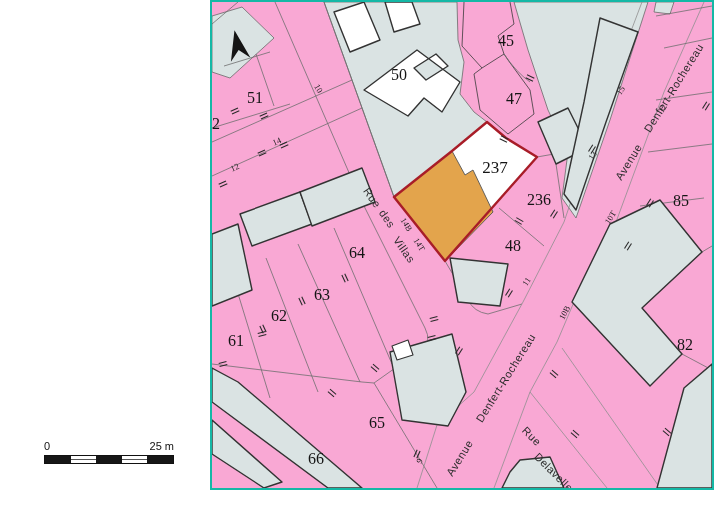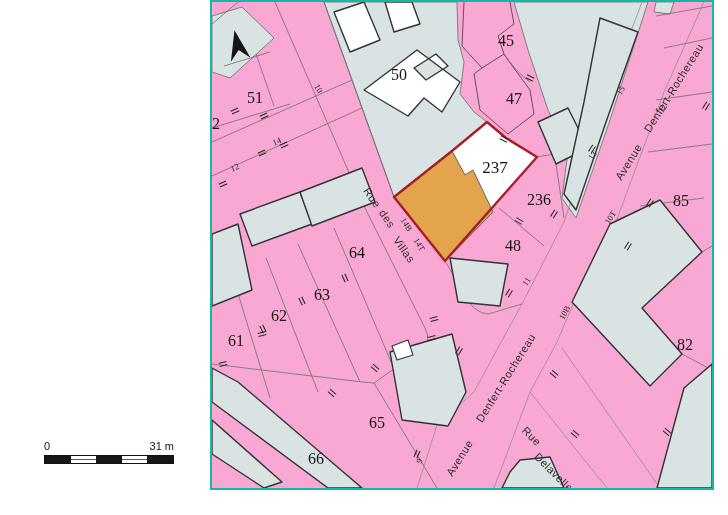--- a/index.html
+++ b/index.html
@@ -23,21 +23,21 @@
   .addr-num{font-family:"Liberation Serif", serif;fill:#222;}
 </style>
 </head>
 <body>
 
 <div class="stage">
 
   <div class="scalebar">
     <div class="sb-labels">
       <span>0</span>
-      <span>31 m</span>
+      <span>25 m</span>
     </div>
     <div class="sb-bar">
       <span class="seg dark"></span>
       <span class="seg light"></span>
       <span class="seg dark"></span>
       <span class="seg light"></span>
       <span class="seg dark"></span>
     </div>
   </div>
 

